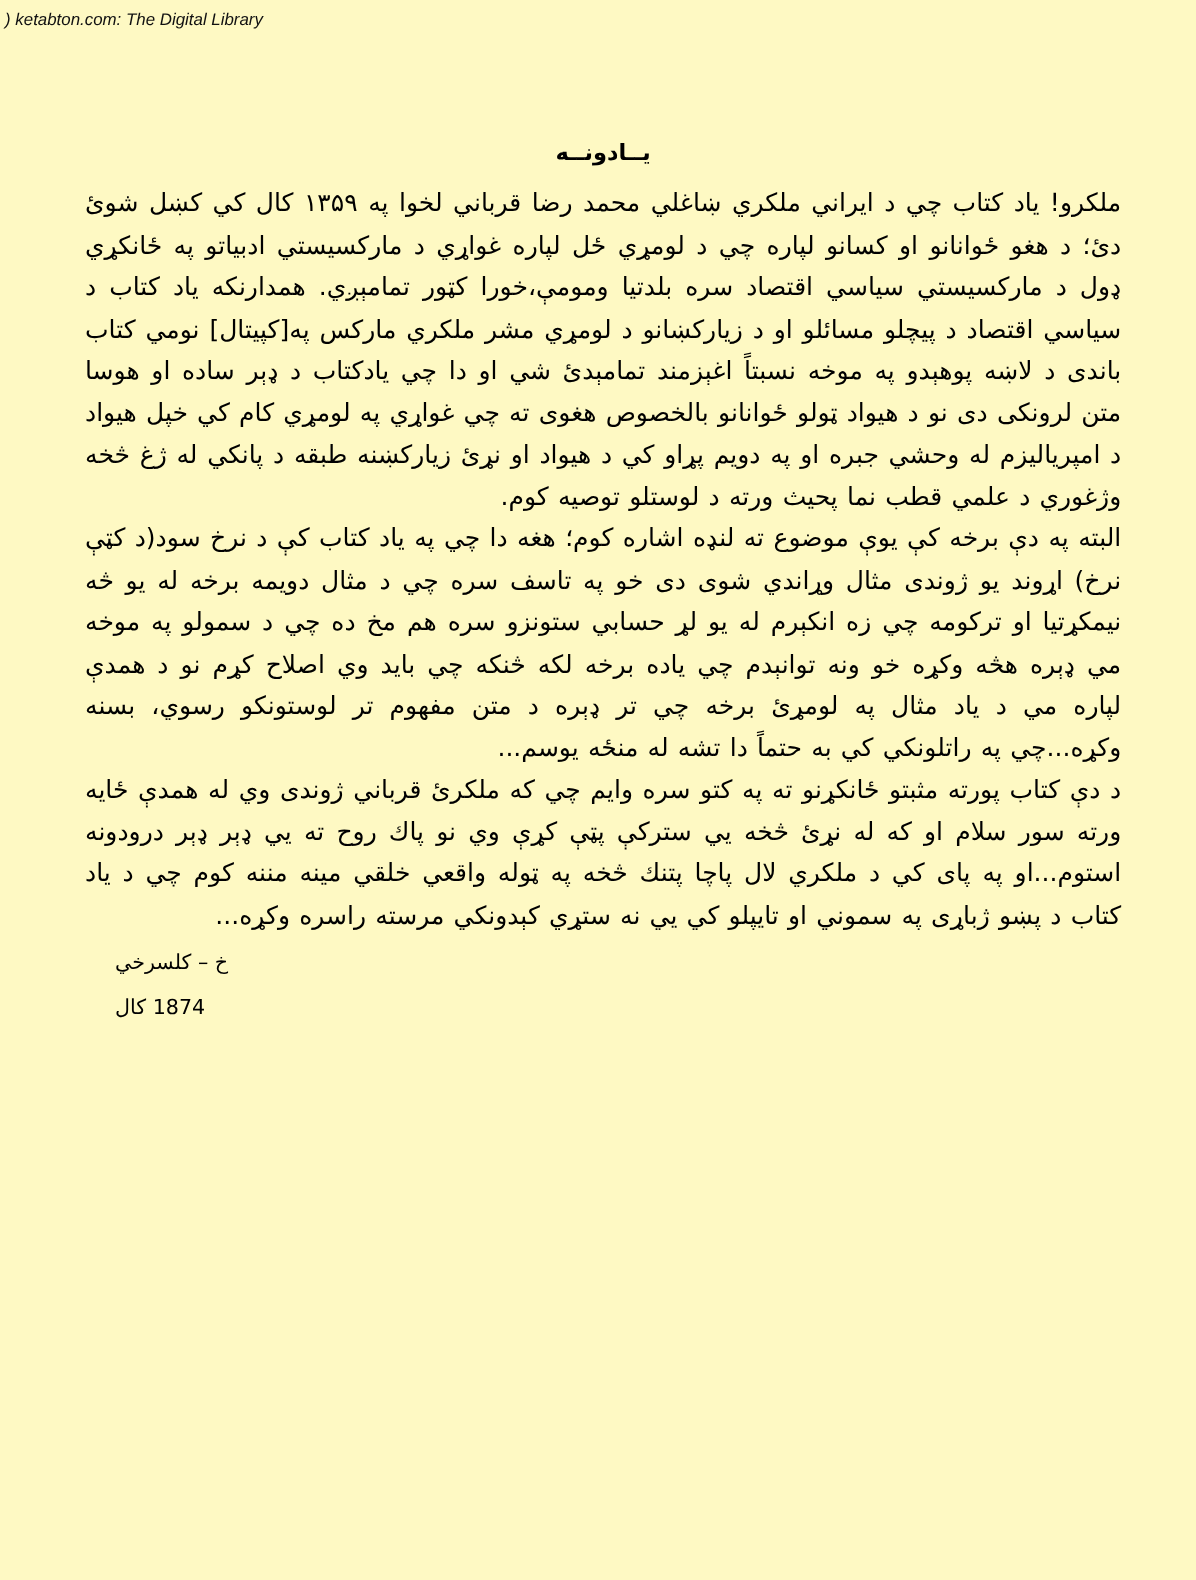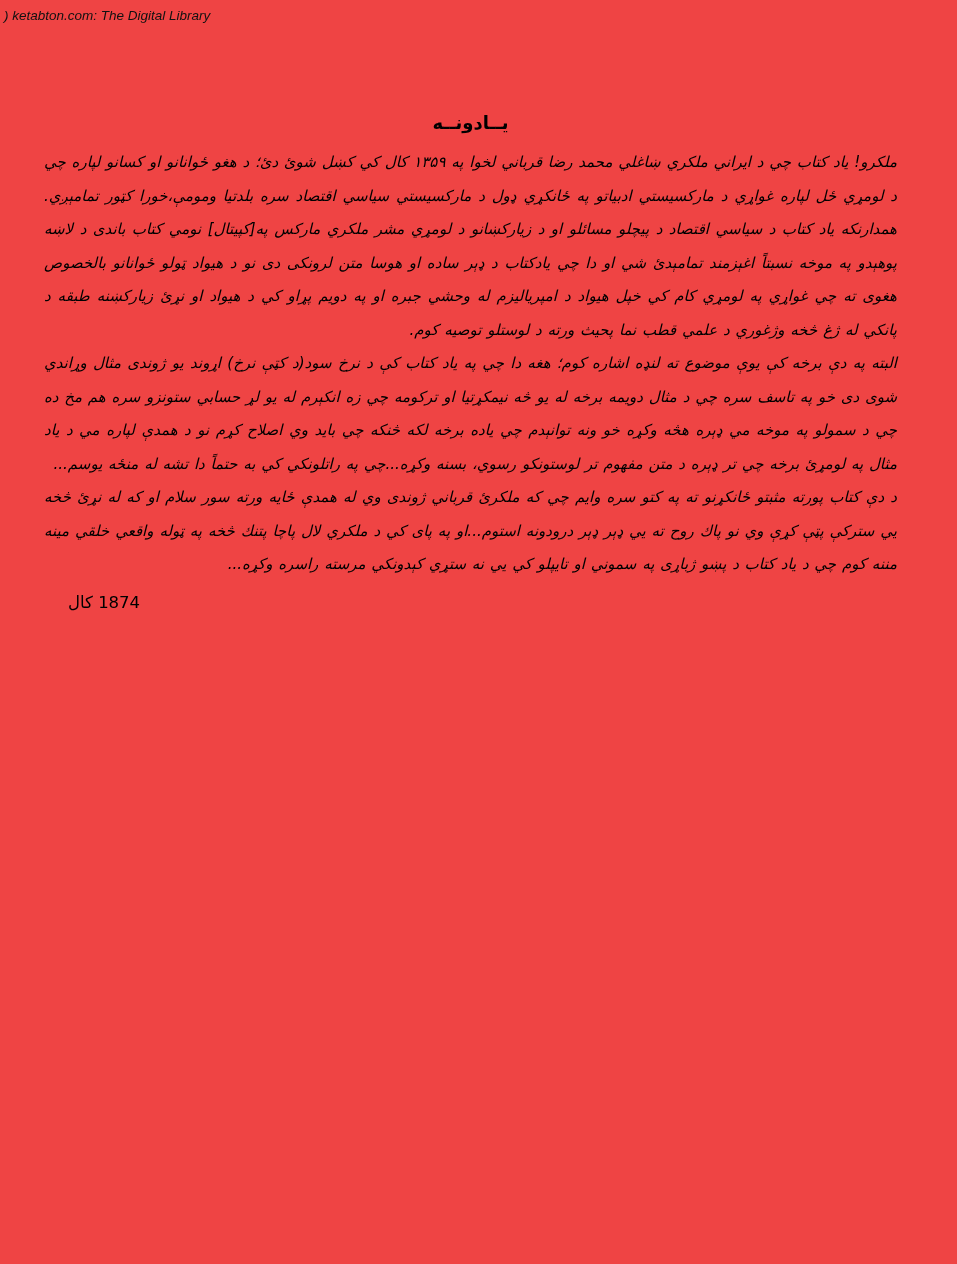--- a/index.html
+++ b/index.html
@@ -4,58 +4,57 @@
 <style>
   html, body {
     margin: 0;
     padding: 0;
     background: #ffffff;
   }
   .page {
     position: relative;
     width: 957px;
     height: 1264px;
-    background: #ef4444;
+    background: #fef9c3;
     overflow: hidden;
     color: #000000;
   }
   .site-header {
     position: absolute;
     top: 8px;
     left: 4px;
     font-family: "Liberation Sans", sans-serif;
     font-style: italic;
     font-size: 13.5px;
     color: #111111;
     white-space: nowrap;
   }
   .doc {
     position: absolute;
     top: 106px;
-    left: 44px;
+    left: 68px;
     right: 60px;
     direction: rtl;
     font-family: "DejaVu Sans", sans-serif;
     color: #000000;
   }
   .doc-title {
     margin: 0 0 6px 0;
     text-align: center;
     font-size: 18px;
     font-weight: bold;
     line-height: 34px;
     letter-spacing: 1px;
   }
   .doc p.body-par {
     margin: 0;
-    font-size: 15px;
+    font-size: 20px;
     line-height: 33.5px;
     text-align: justify;
     word-spacing: 1px;
-    font-style: italic;
   }
   .signature {
     margin-top: 3px;
     padding-left: 24px;
   }
   .signature .sig-line {
     direction: rtl;
     text-align: left;
     font-size: 16.5px;
     line-height: 36px;
@@ -72,18 +71,19 @@
 
     <h1 class="doc-title">يــادونــه</h1>
 
     <p class="body-par">ملكرو! ياد كتاب چي د ايراني ملكري ښاغلي محمد رضا قرباني لخوا په ۱۳۵۹ كال كي كښل شوئ دئ؛ د هغو ځوانانو او كسانو لپاره چي د لومړي ځل لپاره غواړي د ماركسيستي ادبياتو په ځانكړي ډول د ماركسيستي سياسي اقتصاد سره بلدتيا ومومې،خورا كټور تمامېږي. همدارنكه ياد كتاب د سياسي اقتصاد د پيچلو مسائلو او د زياركښانو د لومړي مشر ملكري ماركس په[كپيتال] نومي كتاب باندى د لاښه پوهېدو په موخه نسبتاً اغېزمند تمامېدئ شي او دا چي يادكتاب د ډېر ساده او هوسا متن لرونكى دى نو د هيواد ټولو ځوانانو بالخصوص هغوى ته چي غواړي په لومړي كام كي خپل هيواد د امپرياليزم له وحشي جبره او په دويم پړاو كي د هيواد او نړئ زياركښنه طبقه د پانكي له ژغ څخه وژغوري د علمي قطب نما پحيث ورته د لوستلو توصيه كوم.</p>
 
     <p class="body-par">البته په دې برخه كې يوې موضوع ته لنډه اشاره كوم؛ هغه دا چي په ياد كتاب كې د نرخ سود(د كټې نرخ) اړوند يو ژوندى مثال وړاندي شوى دى خو په تاسف سره چي د مثال دويمه برخه له يو څه نيمكړتيا او تركومه چي زه انكېرم له يو لړ حسابي ستونزو سره هم مخ ده چي د سمولو په موخه مي ډېره هڅه وكړه خو ونه توانېدم چي ياده برخه لكه څنكه چي بايد وي اصلاح كړم نو د همدې لپاره مي د ياد مثال په لومړئ برخه چي تر ډېره د متن مفهوم تر لوستونكو رسوي، بسنه وكړه...چي په راتلونكي كي به حتماً دا تشه له منځه يوسم...</p>
 
     <p class="body-par">د دې كتاب پورته مثبتو ځانكړنو ته په كتو سره وايم چي كه ملكرئ قرباني ژوندى وي له همدې ځايه ورته سور سلام او كه له نړئ څخه يي ستركې پټې كړې وي نو پاك روح ته يي ډېر ډېر درودونه استوم...او په پاى كي د ملكري لال پاچا پتنك څخه په ټوله واقعي خلقي مينه مننه كوم چي د ياد كتاب د پښو ژباړى په سموني او تايپلو كي يي نه ستړي كېدونكي مرسته راسره وكړه...</p>
 
     <div class="signature">
+      <div class="sig-line">خ – كلسرخي</div>
       <div class="sig-line">1874 كال</div>
     </div>
 
   </div>
 
 </div>
 
 </body></html>

